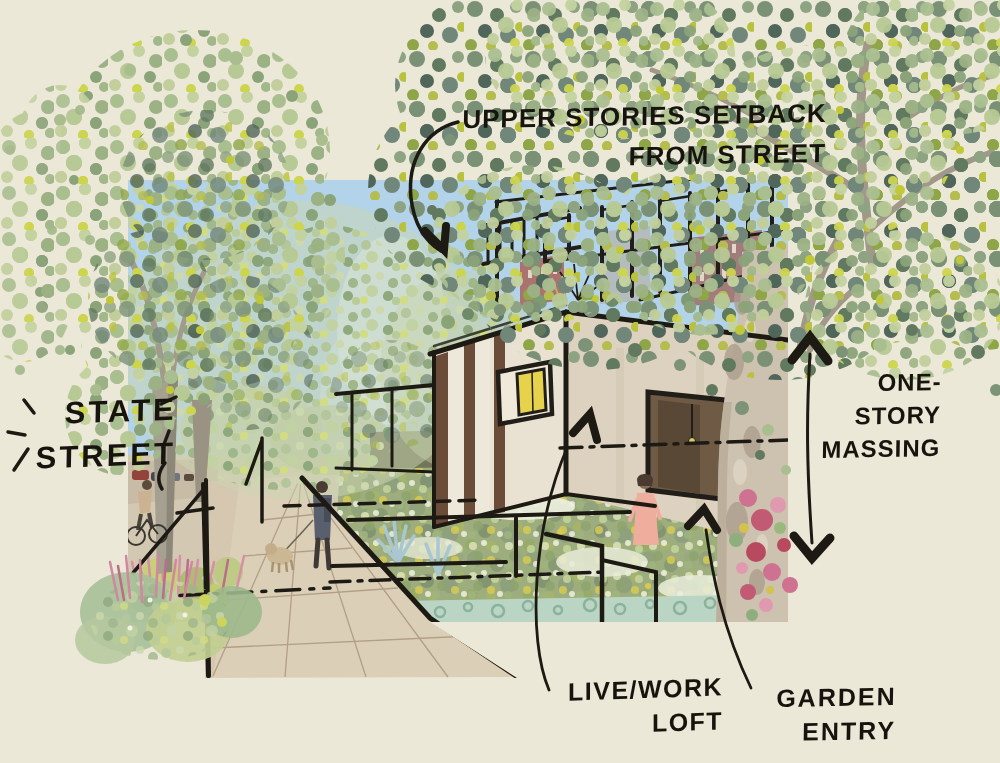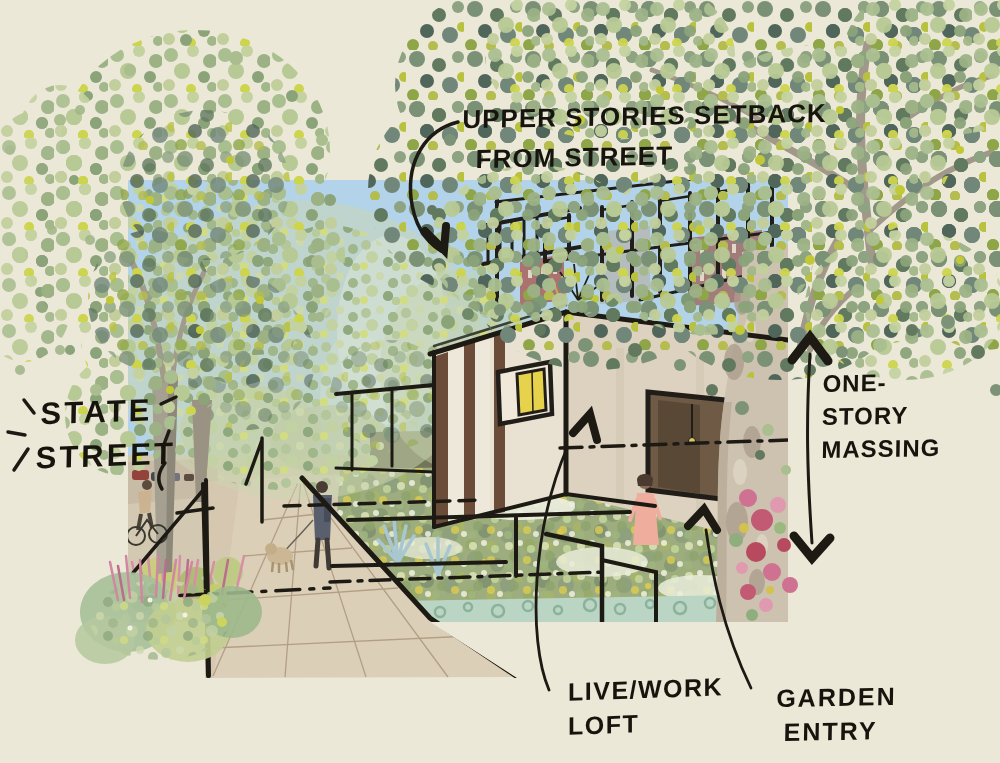--- a/index.html
+++ b/index.html
@@ -1,17 +1,17 @@
 <!DOCTYPE html>
 <html><head>
 <meta charset="utf-8">
 <style>
   html,body{margin:0;padding:0;background:#ebe8d8;}
   .stage{position:relative;width:1000px;height:763px;overflow:hidden;background:#ebe8d8;
-         font-family:"Liberation Sans",sans-serif;}
+         font-family:"Liberation Sans",sans-serif;text-align:right;}
   .stage svg{position:absolute;left:0;top:0;}
   .ann{position:absolute;white-space:nowrap;color:#17140e;
        font-family:"Liberation Sans",sans-serif;font-weight:700;}
   .ann .l{display:block;}
 </style>
 </head>
 <body>
 
 <div class="stage">
 <svg width="1000" height="763" viewBox="0 0 1000 763">

